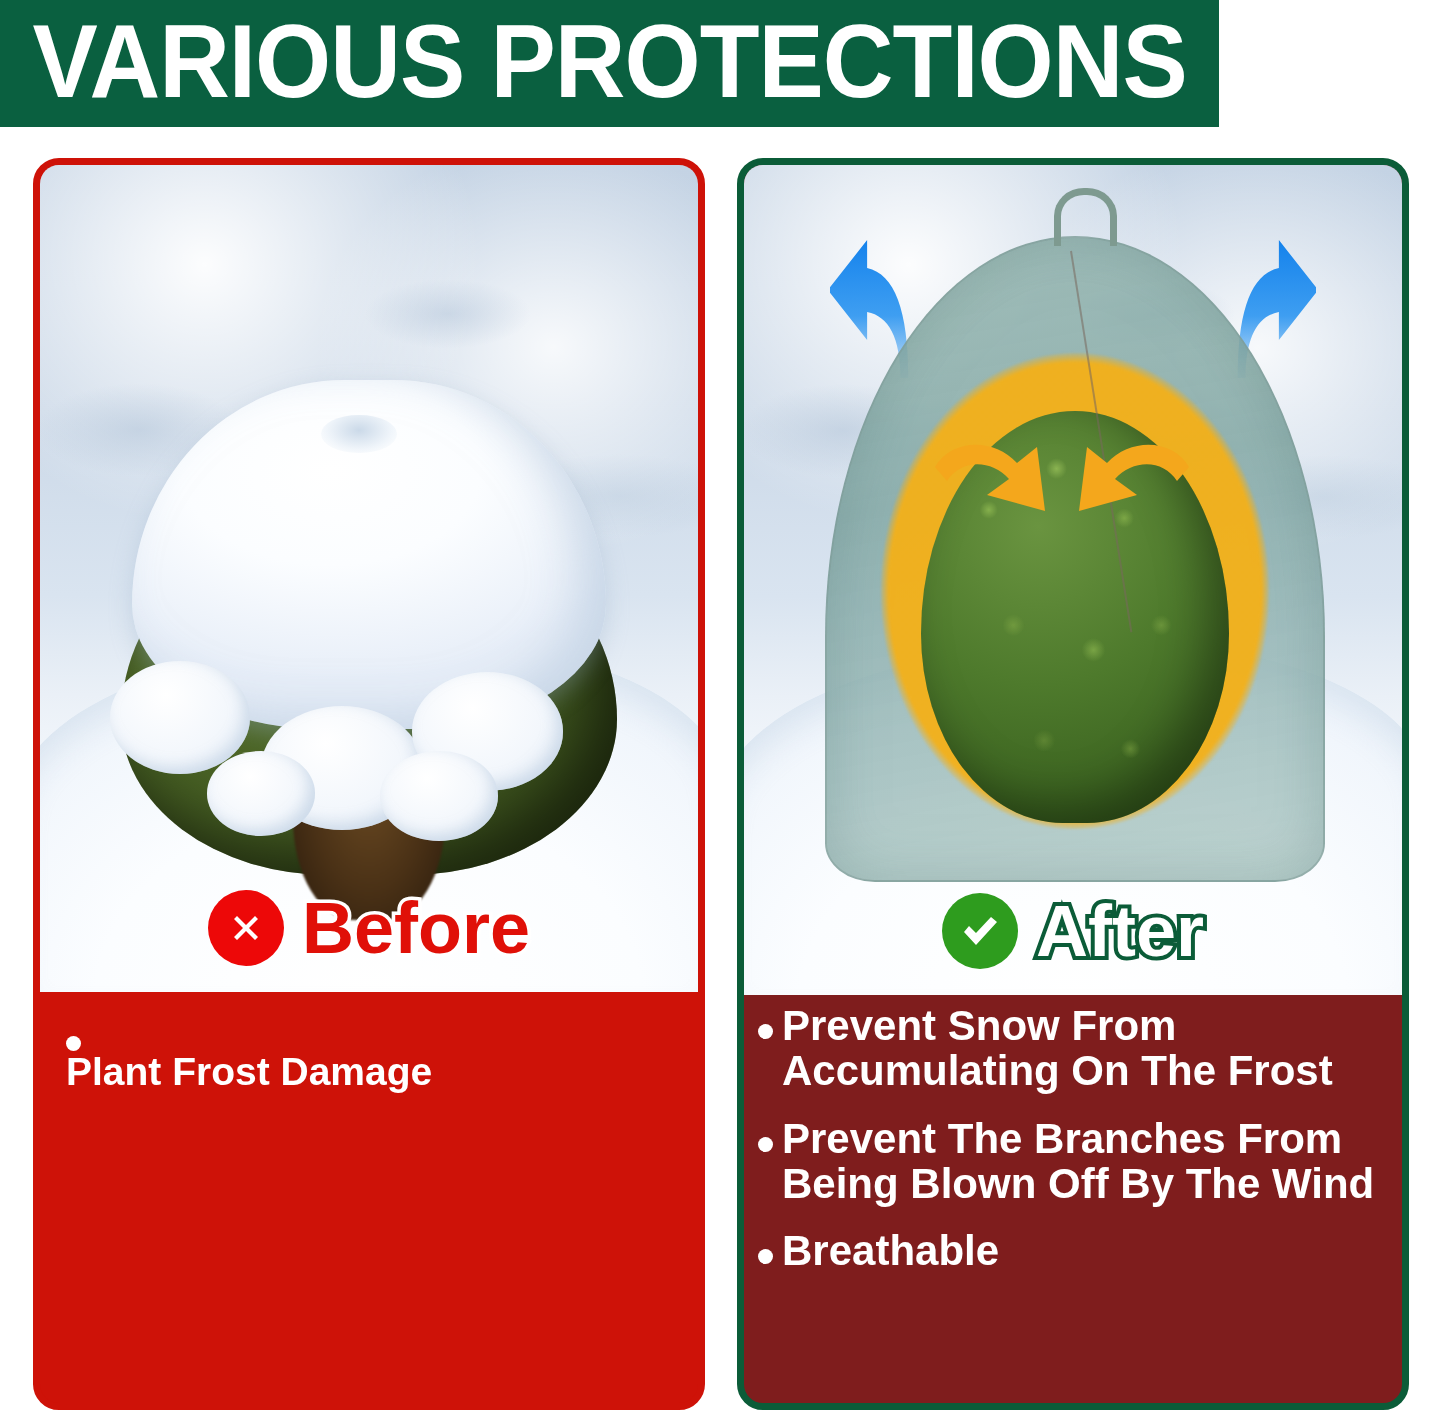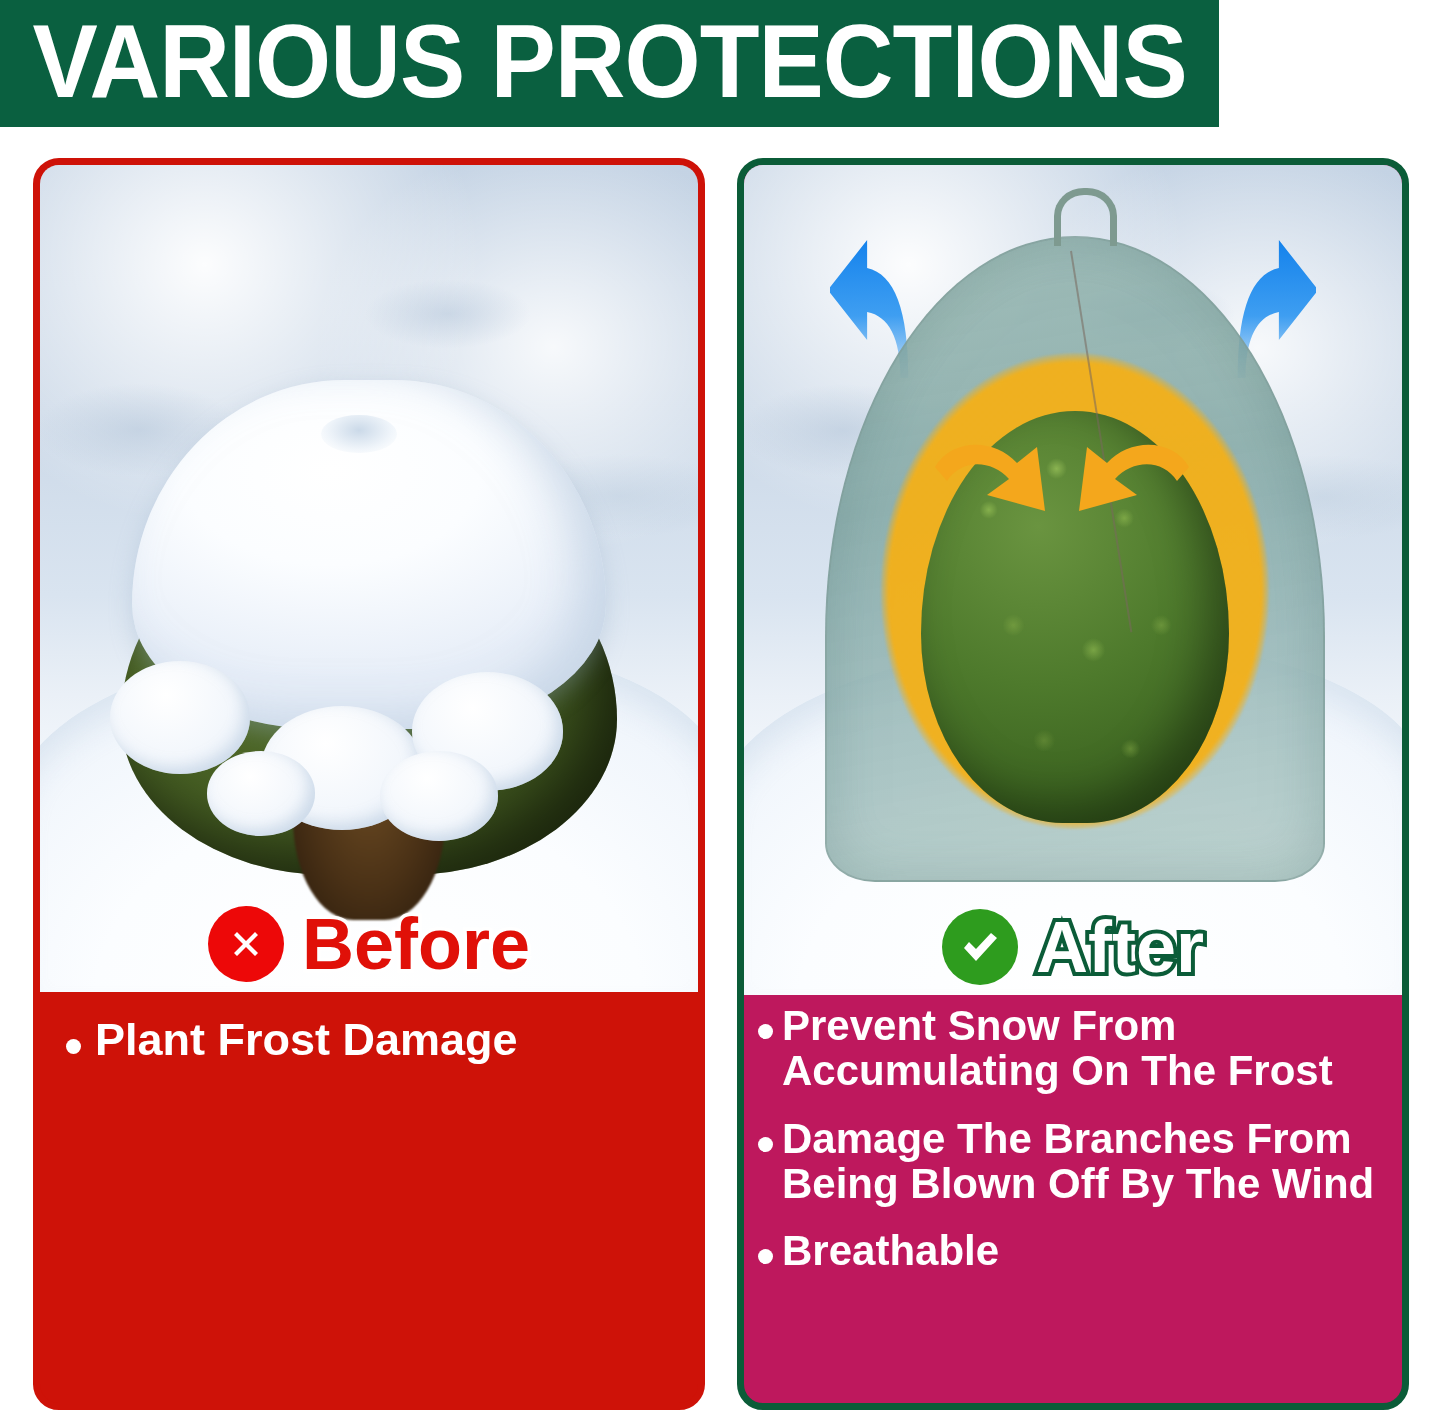--- a/index.html
+++ b/index.html
@@ -49,21 +49,21 @@
 
   .panel {
     position: absolute;
     top: 31px;
     width: 672px;
     height: 1252px;
     border-radius: 26px;
     overflow: hidden;
   }
   .panel-before { left: 33px; background: #CE1208; border: 7px solid #CE1208; box-sizing: border-box; }
-  .panel-after  { left: 737px; background: #be185d; border: 7px solid #0B5C38; box-sizing: border-box; }
+  .panel-after  { left: 737px; background: #7f1d1d; border: 7px solid #0B5C38; box-sizing: border-box; }
 
   
   .photo {
     position: absolute;
     left: 0; top: 0;
     width: 100%;
     height: 827px;
     overflow: hidden;
   }
   .panel-after .photo { height: 830px; }
@@ -264,21 +264,21 @@
   .arrow-in {
     position: absolute;
     width: 118px; height: 86px;
   }
   .arrow-in.left  { left: 24%; top: 31%; }
   .arrow-in.right { left: 50%; top: 31%; }
 
   
   .badge {
     position: absolute;
-    bottom: 10px;
+    bottom: 26px;
     left: 0; right: 0;
     display: flex;
     align-items: center;
     justify-content: center;
     gap: 18px;
   }
   .badge-icon {
     width: 76px; height: 76px;
     border-radius: 50%;
     display: flex; align-items: center; justify-content: center;
@@ -325,21 +325,21 @@
   .bullet .dot {
     flex: none;
     width: 16px; height: 16px;
     border-radius: 50%;
     background: #ffffff;
     margin-top: 0.52em;
     margin-right: 12px;
   }
   .bullet .txt { line-height: 1.08; }
 
-  .panel-before .bullet { font-size: 45px; margin-bottom: 54px; }
+  .panel-before .bullet { font-size: 39px; margin-bottom: 54px; flex-direction: column; }
   .panel-before .bullet .dot { width: 15px; height: 15px; margin-right: 14px; }
 
   .panel-after .bullet { font-size: 42px; margin-bottom: 22px; }
   .panel-after .bullet .dot { width: 15px; height: 15px; margin-right: 9px; margin-top: 0.5em; }
 </style>
 </head>
 <body>
 
 <div class="header-banner">
   <div class="header-title">VARIOUS PROTECTIONS</div>
@@ -443,21 +443,21 @@
       </div>
     </div>
 
     <div class="bullets">
       <div class="bullet">
         <span class="dot"></span>
         <span class="txt">Prevent Snow From Accumulating On The Frost</span>
       </div>
       <div class="bullet">
         <span class="dot"></span>
-        <span class="txt">Damage The Branches From Being Blown Off By The Wind</span>
+        <span class="txt">Prevent The Branches From Being Blown Off By The Wind</span>
       </div>
       <div class="bullet">
         <span class="dot"></span>
         <span class="txt">Breathable</span>
       </div>
     </div>
   </div>
 
 </div>
 

